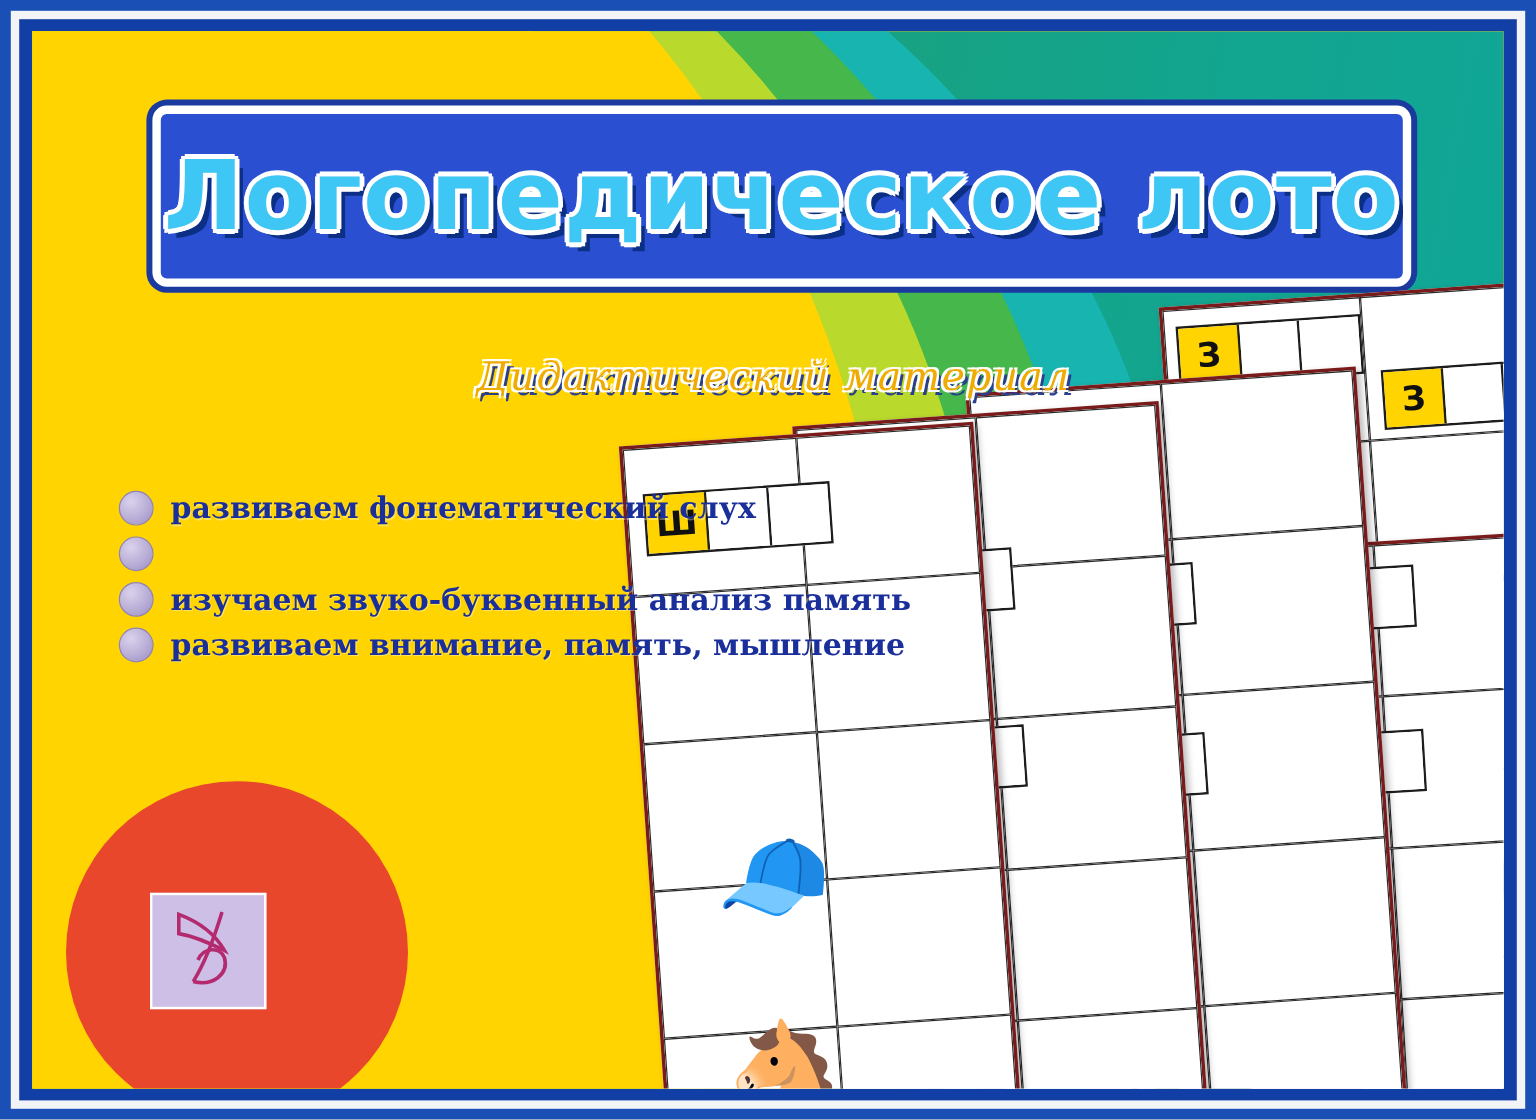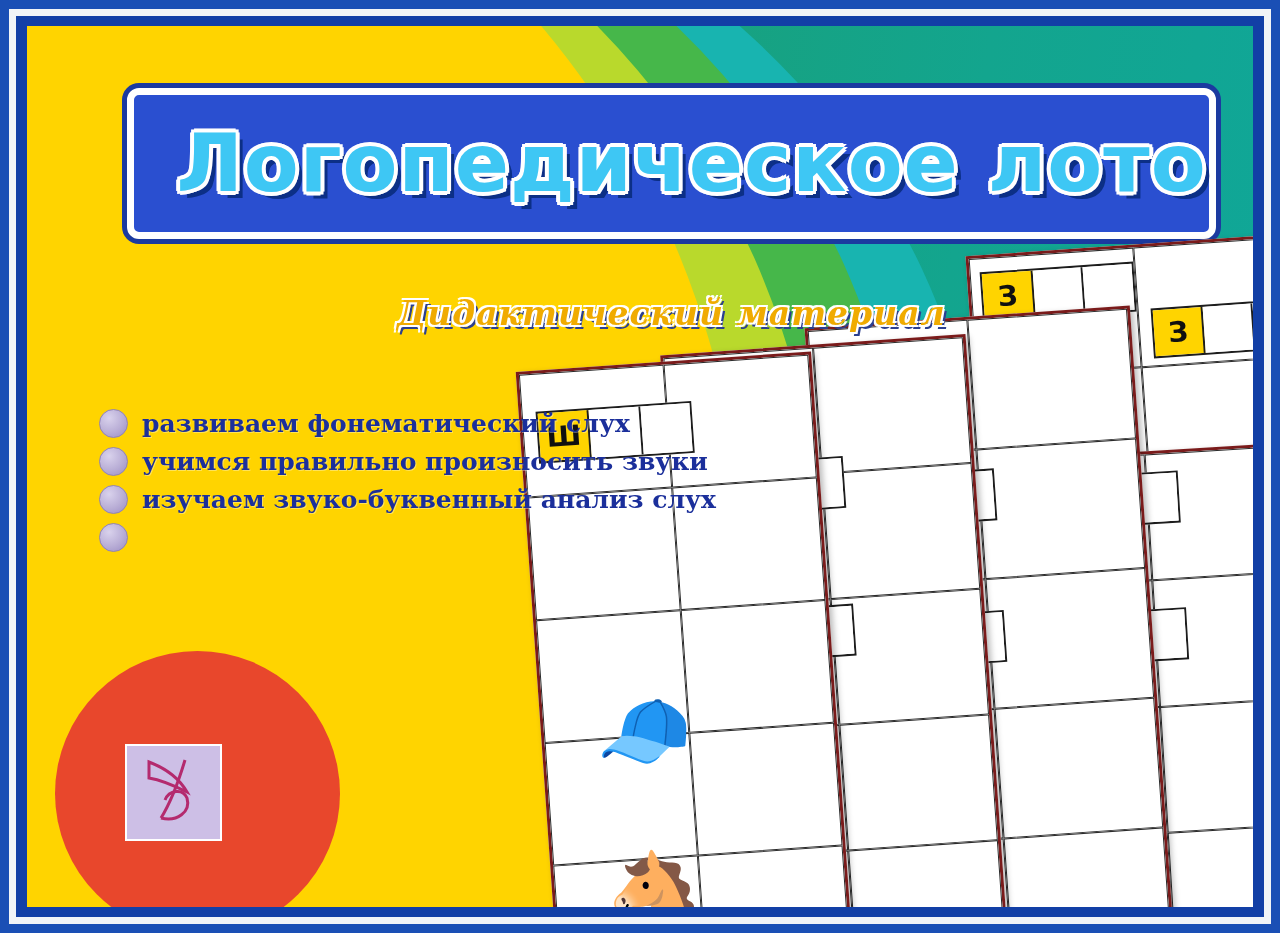--- a/index.html
+++ b/index.html
@@ -101,21 +101,20 @@
     width: 1035px;
     height: 137px;
     background: #2a4fd0;
     border: 7px solid #ffffff;
     border-radius: 12px;
     box-shadow: 0 0 0 5px #1b3aa0;
     z-index: 20;
     display: flex;
     align-items: center;
     justify-content: center;
-    padding-left: 40px;
   }
   .title-text {
     font-family: "DejaVu Sans", sans-serif;
     font-weight: bold;
     font-size: 80px;
     letter-spacing: 1px;
     color: #3ec7f4;
     text-shadow:
       -3px -3px 0 #ffffff,
        3px -3px 0 #ffffff,
@@ -130,21 +129,21 @@
   }
 
   
   .subtitle {
     position: absolute;
     left: 370px;
     top: 268px;
     z-index: 25;
     font-family: "DejaVu Serif", serif;
     font-style: italic;
-    font-weight: bold;
+    font-weight: normal;
     font-size: 33px;
     letter-spacing: 1px;
     color: #f0ab00;
     text-shadow:
       -2px -2px 0 #ffffff,
        2px -2px 0 #ffffff,
       -2px  2px 0 #ffffff,
        2px  2px 0 #ffffff,
        4px  4px 0 #2b3f8f;
     white-space: nowrap;
@@ -461,28 +460,28 @@
 
     <div class="subtitle">Дидактический  материал</div>
 
     <div class="bullets">
       <div class="bullet-row">
         <span class="bullet-dot"></span>
         <span class="bullet-text">развиваем фонематический слух</span>
       </div>
       <div class="bullet-row">
         <span class="bullet-dot"></span>
-        <span class="bullet-text">учимся правильно произносить звуки</span>
       </div>
       <div class="bullet-row">
         <span class="bullet-dot"></span>
-        <span class="bullet-text">изучаем звуко-буквенный анализ слух</span>
+        <span class="bullet-text">изучаем звуко-буквенный анализ память</span>
       </div>
       <div class="bullet-row">
         <span class="bullet-dot"></span>
+        <span class="bullet-text">развиваем внимание, память, мышление</span>
       </div>
     </div>
 
 
     <div class="logo-circle"></div>
     <div class="logo-square"></div>
     <svg class="logo-mark" viewBox="0 0 75 78">
       <path d="M14 10 C30 16, 44 26, 52 40 C40 34, 26 28, 14 26 Z" fill="none" stroke="#b42a6e" stroke-width="3"></path>
       <path d="M50 8 C44 28, 36 50, 26 66" fill="none" stroke="#b42a6e" stroke-width="3"></path>
       <path d="M26 66 C42 70, 56 60, 52 46 C48 36, 34 38, 30 48" fill="none" stroke="#b42a6e" stroke-width="3"></path>

